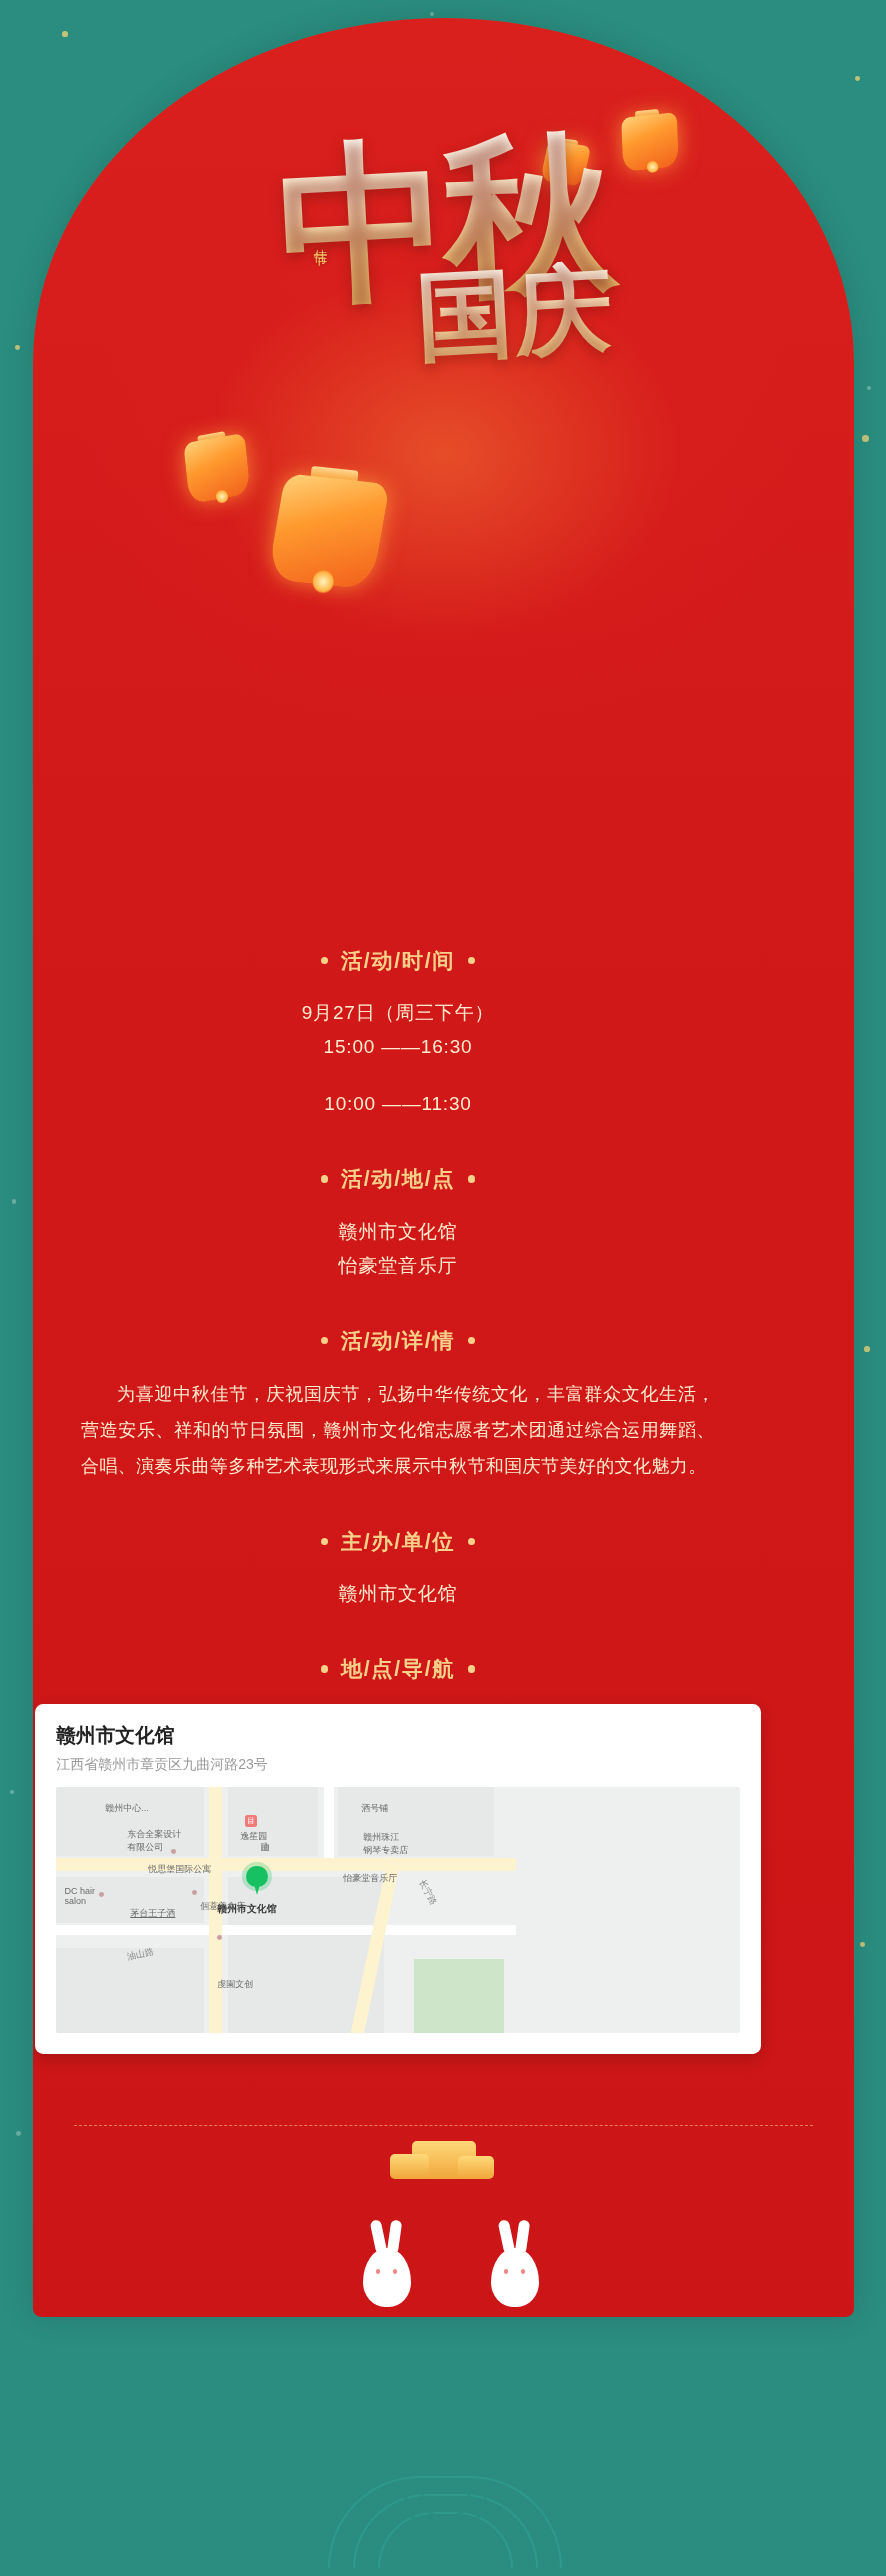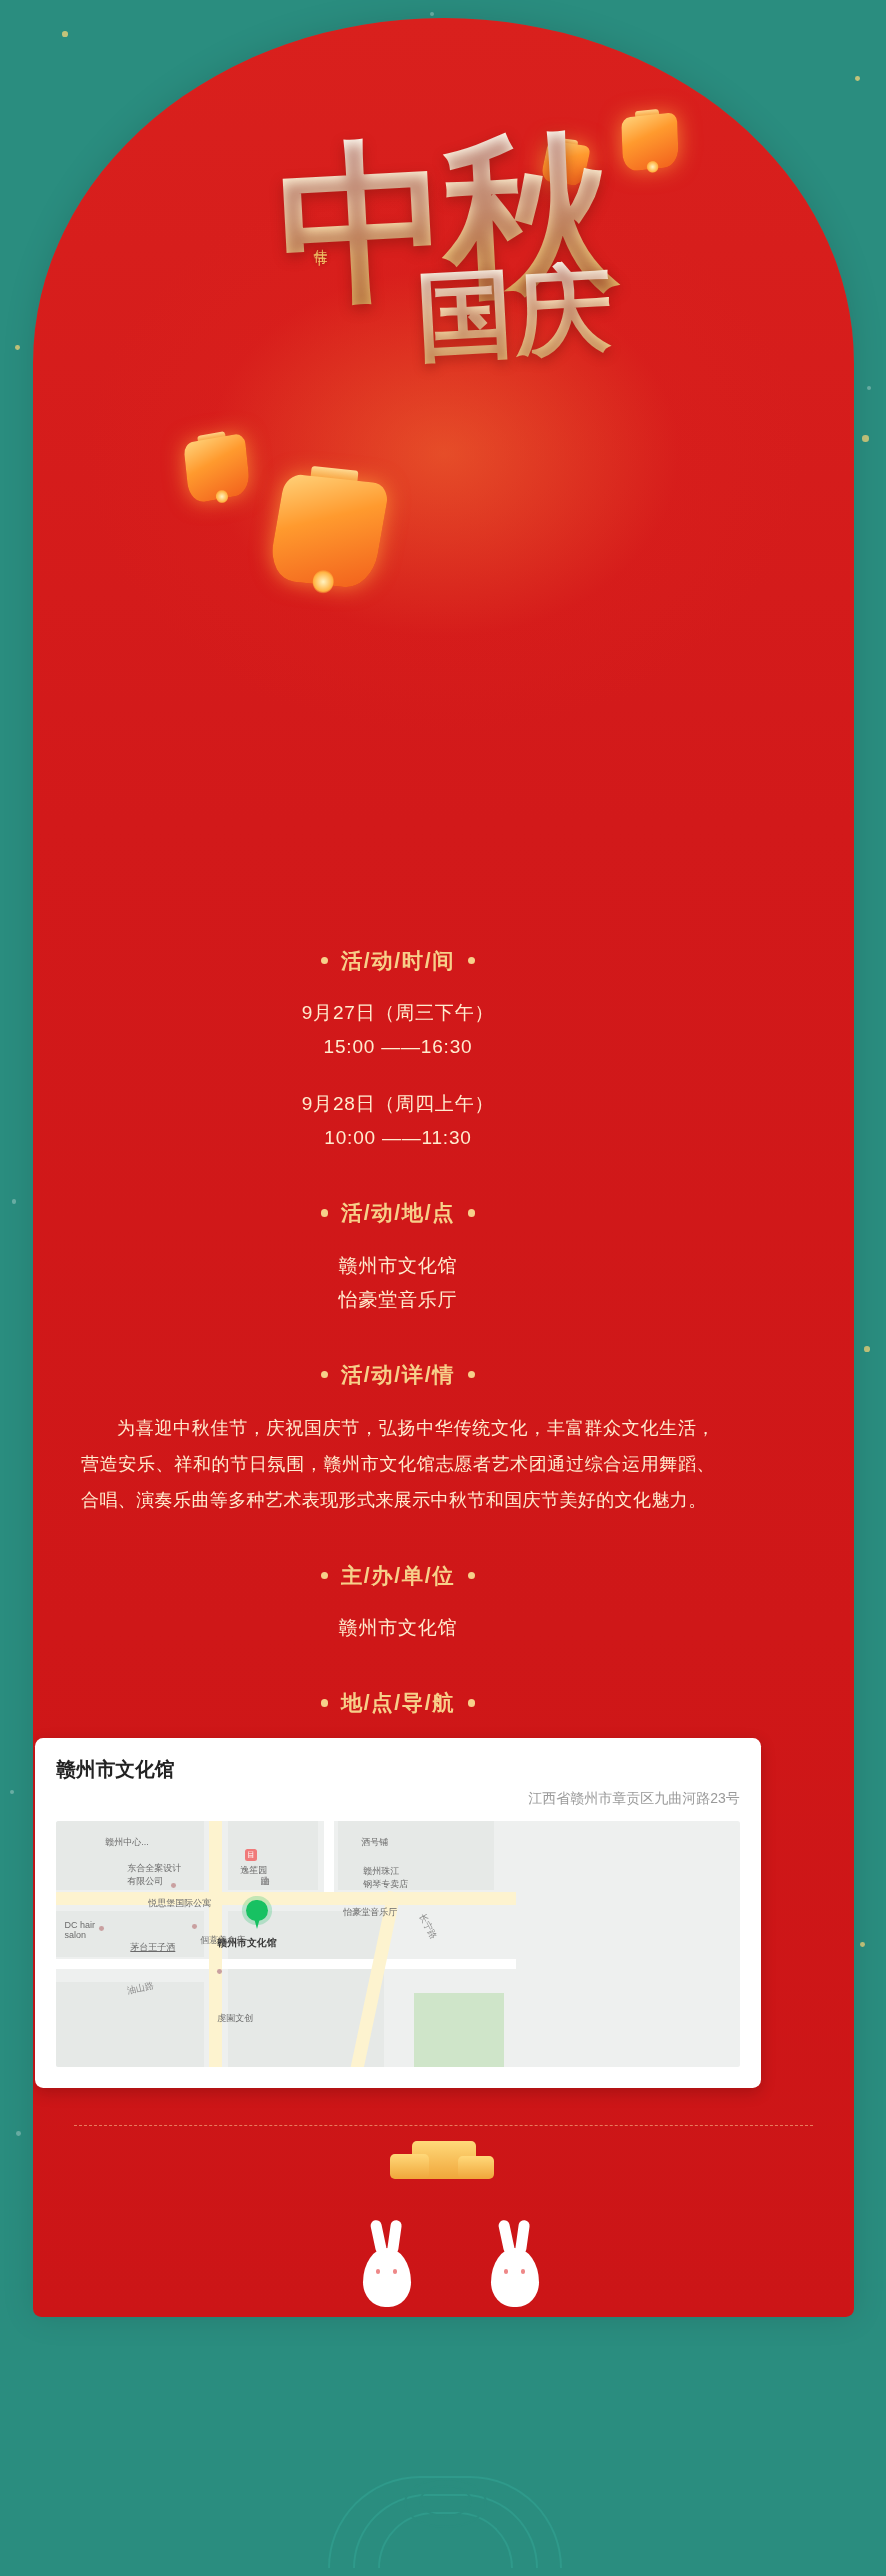--- a/index.html
+++ b/index.html
@@ -155,21 +155,20 @@
     overflow:hidden;
     box-shadow:0 4.9px 14.8px rgba(0,0,0,.18);
   }
   .map-card .name{
     font-size:19.7px;color:#222;font-weight:700;
     padding:18px 21.3px 0 21.3px;
   }
   .map-card .addr{
     font-size:14px;color:#9a9a9a;
     padding:6.6px 21.3px 13px 21.3px;
-    text-align:right;
   }
   .map-img{
     position:relative;
     height:246px;
     margin:0 21.3px 21.3px 21.3px;
     background:#eef0ef;
     overflow:hidden;
     border-radius:2.5px;
   }
   .road{position:absolute;background:#ffffff;}
@@ -297,21 +296,20 @@
 
     <div class="content">
 
       <div class="block">
         <div class="sec-head">
           <span class="dot"></span><span>活/动/时/间</span><span class="dot"></span>
         </div>
         <div class="line">9月27日（周三下午）</div>
         <div class="line">15:00 ——16:30</div>
         <div class="gap"></div>
-        <div class="line">9月28日（周四上午）</div>
         <div class="line">10:00 ——11:30</div>
       </div>
 
       <div class="block">
         <div class="sec-head">
           <span class="dot"></span><span>活/动/地/点</span><span class="dot"></span>
         </div>
         <div class="line">赣州市文化馆</div>
         <div class="line">怡豪堂音乐厅</div>
       </div>

